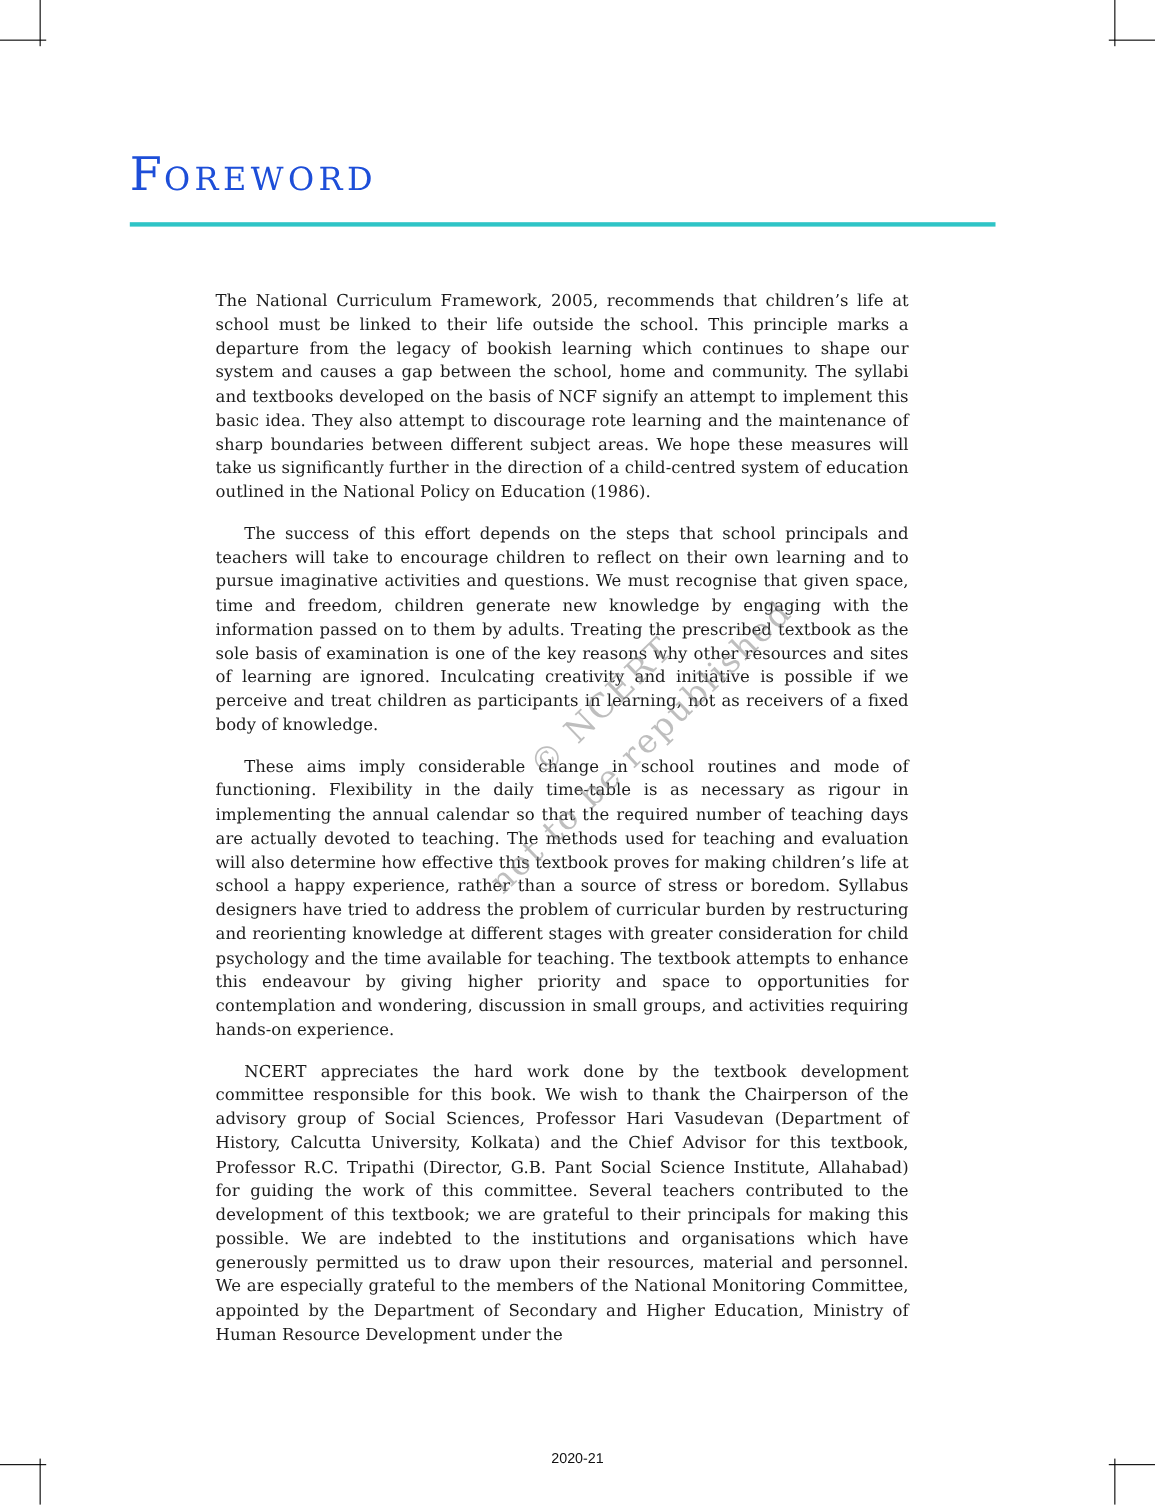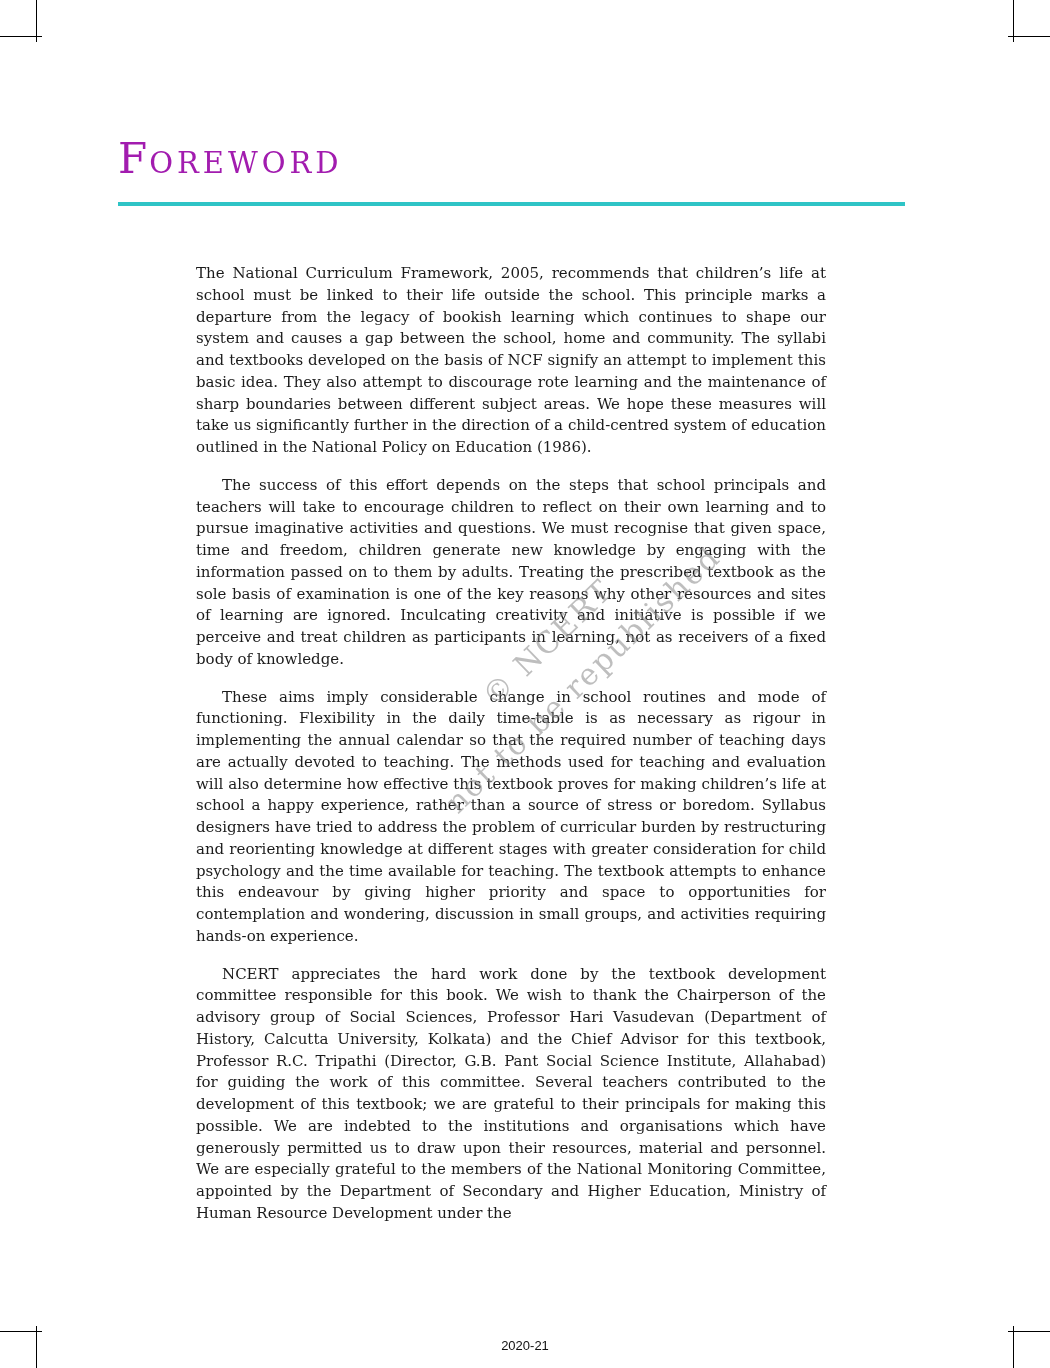--- a/index.html
+++ b/index.html
@@ -15,21 +15,21 @@
 
   
   .crop-line { position: absolute; background: #000; }
 
   
   .title {
     position: absolute;
     left: 118px;
     top: 138px;
     font-weight: normal;
-    color: #a21caf;
+    color: #1d4ed8;
     line-height: 1;
     white-space: nowrap;
   }
   .title .cap  { font-size: 42px; letter-spacing: 2px; }
   .title .rest { font-size: 29px; letter-spacing: 4px; }
 
   .divider {
     position: absolute;
     left: 118px;
     top: 202px;
@@ -71,21 +71,20 @@
   
   .footer {
     position: absolute;
     left: 0;
     top: 1318px;
     width: 1050px;
     text-align: center;
     font-size: 13px;
     color: #111;
     font-family: "Liberation Sans", sans-serif;
-    margin-top: 20px;
   }
 </style>
 </head>
 <body>
 
 <div>
   <div class="crop-line" style="left:36px; top:0; width:1px; height:42px;"></div>
   <div class="crop-line" style="left:0; top:36px; width:42px; height:1px;"></div>
 </div>
 <div>

